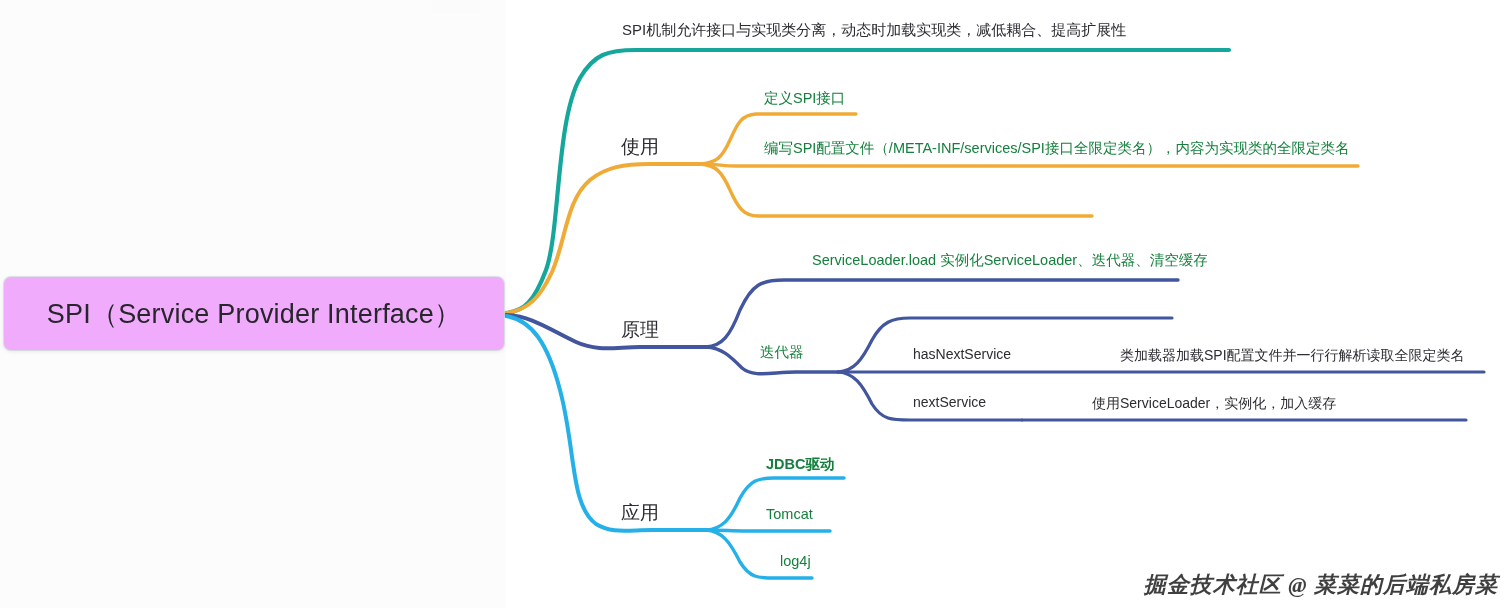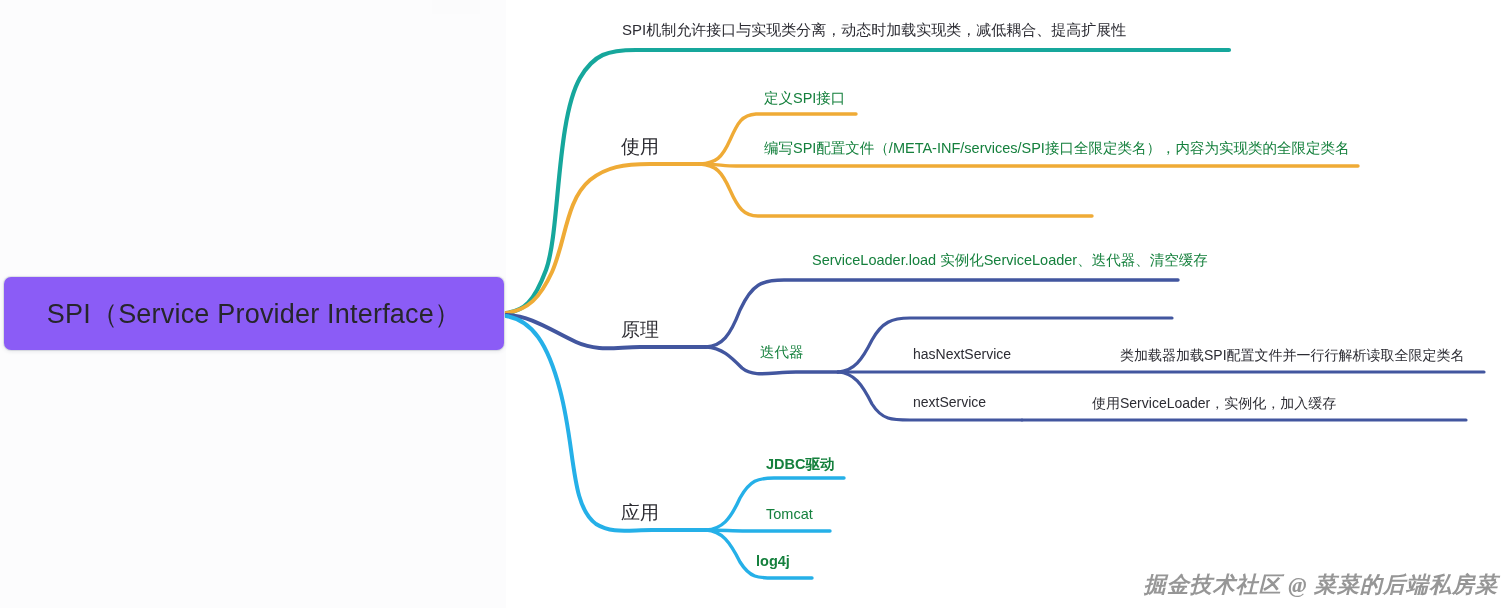--- a/index.html
+++ b/index.html
@@ -42,21 +42,21 @@
     height: 608px;
     pointer-events: none;
   }
   
   .root-card {
     position: absolute;
     left: 4px;
     top: 277px;
     width: 500px;
     height: 73px;
-    background: #8b5cf6;
+    background: #f0abfc;
     border-radius: 7px;
     box-shadow: 0 1px 4px rgba(30,40,60,0.13), 0 0 0 1px rgba(225,228,234,0.85);
     display: flex;
     align-items: center;
     justify-content: center;
     box-sizing: border-box;
   }
   .root-label {
     font-size: 27px;
     color: #26262b;
@@ -85,21 +85,21 @@
   }
   .lvl4 {
     font-size: 14px;
     color: #2c2c33;
   }
   .watermark {
     position: absolute;
     right: 10px;
     bottom: 8px;
     font-size: 22px;
-    color: #737373;
+    color: #000000;
     font-style: italic;
     letter-spacing: 1px;
     white-space: nowrap;
     font-family: "Liberation Serif", "DejaVu Serif", serif;
     font-weight: 700;
     opacity: 0.75;
   }
 </style>
 </head>
 <body>
@@ -197,21 +197,21 @@
 
   <div class="node lvl1" style="left:621px; top:502px;">
     <span>应用</span>
   </div>
   <div class="node lvl3" style="left:766px; top:456px;font-weight:bold;">
     <span>JDBC驱动</span>
   </div>
   <div class="node lvl3" style="left:766px; top:506px;">
     <span>Tomcat</span>
   </div>
-  <div class="node lvl3" style="left:756px; top:553px;font-weight:bold;">
+  <div class="node lvl3" style="left:780px; top:553px;">
     <span>log4j</span>
   </div>
 
   <div class="watermark">
     <span>掘金技术社区 @ 菜菜的后端私房菜</span>
   </div>
 
 </div>
 
 </body></html>

